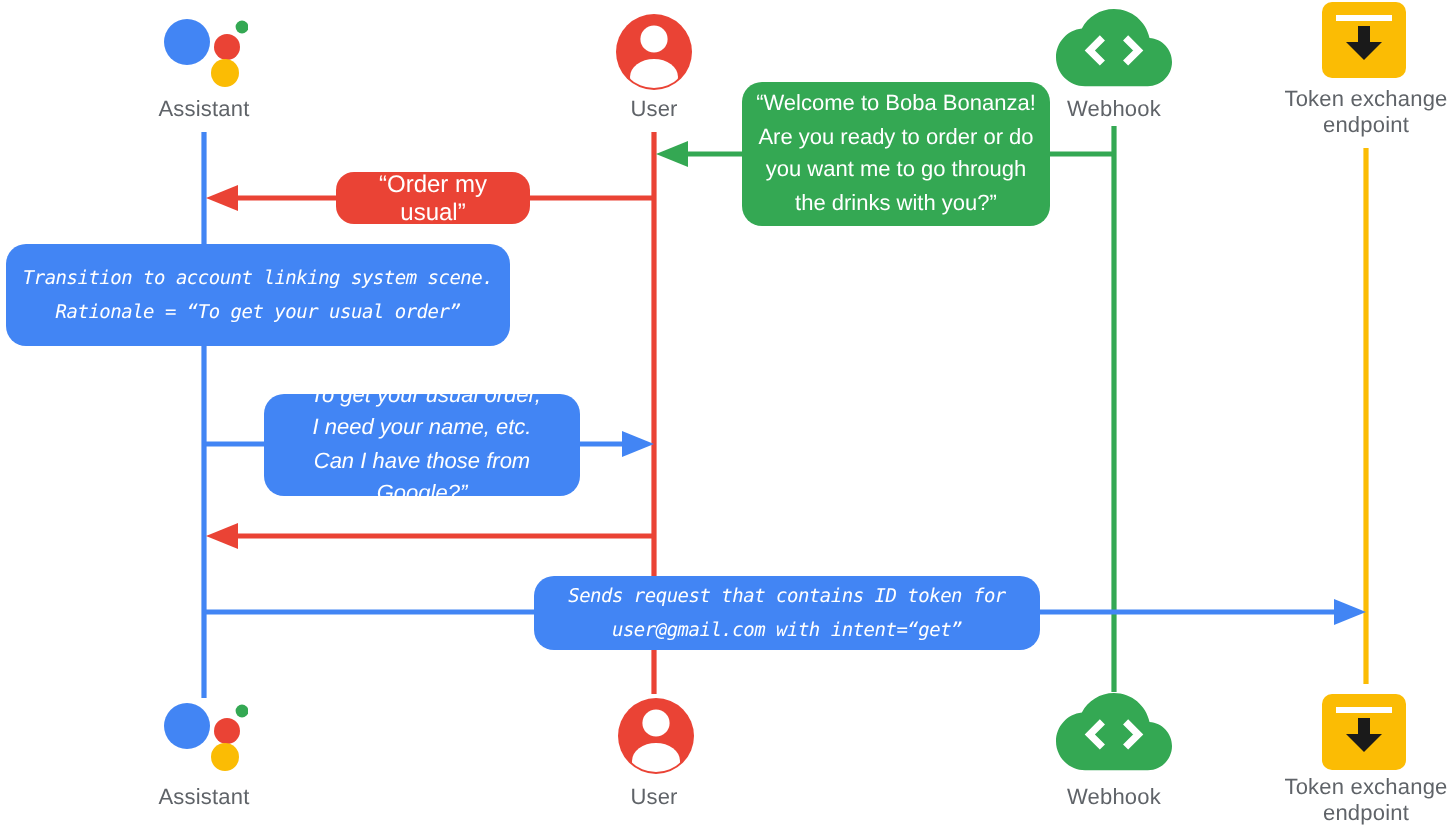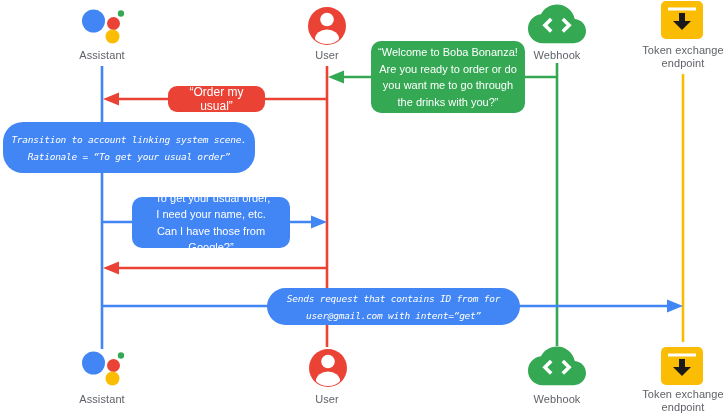--- a/index.html
+++ b/index.html
@@ -19,27 +19,27 @@
   }
   .bubble{
     position:absolute;z-index:3;color:var(--white);display:flex;align-items:center;
     justify-content:center;text-align:center;white-space:pre-line;box-sizing:border-box;
     padding:2px 4px;
   }
   .bubble.sans{font-size:11px;line-height:16.5px;border-radius:10px;}
   .bubble.sans.small{font-size:12px;line-height:14px;border-radius:9px;}
   .bubble.mono{
     font-family:"DejaVu Sans Mono",monospace;font-style:italic;font-size:9.5px;
-    line-height:17px;letter-spacing:-0.25px;border-radius:20px;
+    line-height:17px;letter-spacing:-0.25px;border-radius:10px;
   }
   .bg-green{background:var(--green);text-align:center;} .bg-red{background:var(--red);} .bg-blue{background:var(--blue);}
   .g-welcome{left:371px;top:41px;width:154px;height:72px;line-height:17px;}
   .g-order{left:168px;top:86px;width:97px;height:26px;}
   .g-note{left:3px;top:122px;width:252px;height:51px;}
-  .g-ask{left:132px;top:197px;width:158px;height:51px;}
+  .g-ask{left:132px;top:197px;width:158px;height:51px;font-style:italic;}
   .g-yes{left:168px;top:257px;width:97px;height:24px;}
   .g-send{left:267px;top:288px;width:253px;height:37px;line-height:15px;}
 </style>
 </head>
 <body>
 
 <div class="canvas">
 
   <svg class="layer" width="725" height="413" viewBox="0 0 725 413">
     <g>
@@ -154,16 +154,16 @@
   <div class="bubble sans bg-green g-welcome">“Welcome to Boba Bonanza!
 Are you ready to order or do
 you want me to go through
 the drinks with you?”</div>
   <div class="bubble sans small bg-red g-order">“Order my usual”</div>
   <div class="bubble mono bg-blue g-note">Transition to account linking system scene.
 Rationale = “To get your usual order”</div>
   <div class="bubble sans bg-blue g-ask">“To get your usual order,
 I need your name, etc.
 Can I have those from Google?”</div>
-  <div class="bubble mono bg-blue g-send">Sends request that contains ID from for
+  <div class="bubble mono bg-blue g-send">Sends request that contains ID token for
 user@gmail.com with intent=“get”</div>
 
 </div>
 
 </body></html>

